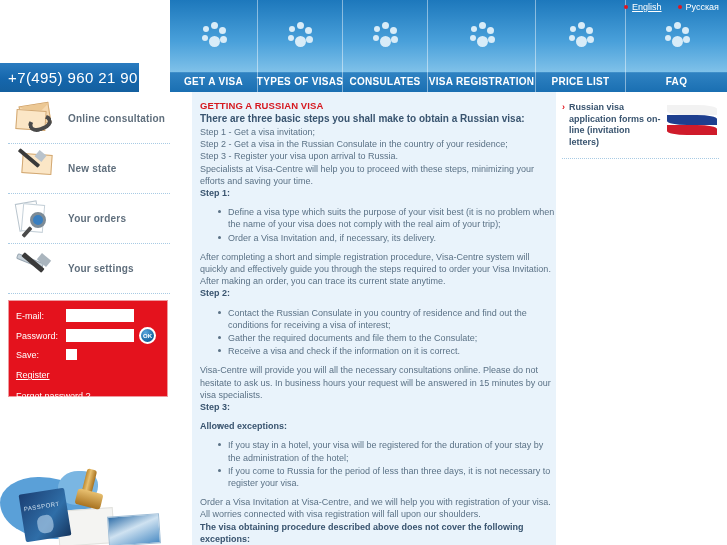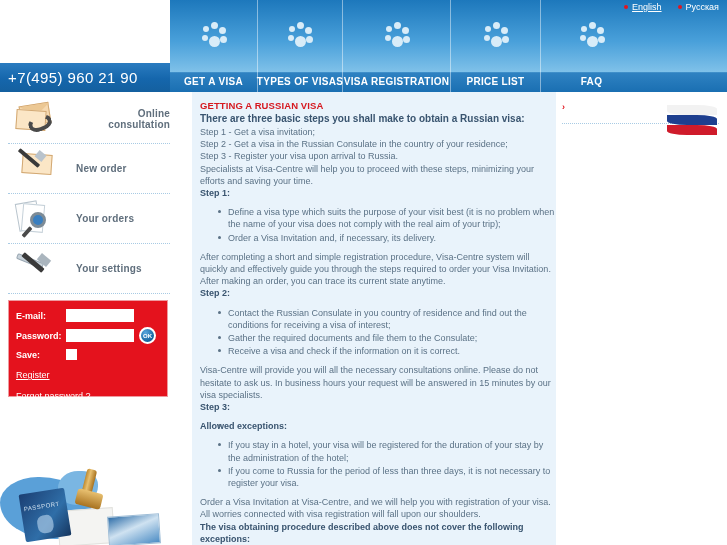--- a/index.html
+++ b/index.html
@@ -76,21 +76,21 @@
   .logo-words div {
     color: #e1161f;
     font-family: "Liberation Serif", serif;
     font-size: 25px;
     font-weight: normal;
     letter-spacing: 0.5px;
   }
 
   #phone-bar {
     position: absolute; left: 0; top: 63px;
-    width: 170px; height: 29px;
+    width: 139px; height: 29px;
     background: #1767ab;
     background: linear-gradient(180deg,#2a7cc0 0%, #1566ac 55%, #14609f 100%);
     color: #ffffff;
     font-size: 15px;
     display: flex; align-items: center;
     padding-left: 8px;
     letter-spacing: .4px;
     white-space: nowrap;
   }
 
@@ -189,21 +189,21 @@
   .sb-icon {
     width: 46px; height: 42px;
     flex: 0 0 auto;
     position: relative;
     margin-left: 6px;
   }
   .sb-label {
     color: #5f6e7c;
     font-size: 10px;
     font-weight: bold;
-    margin-left: 16px;
+    margin-left: 8px;
     letter-spacing: .2px;
     text-align: right;
   }
 
   
   .ic-env { position:absolute; left:6px; top:6px; width:30px; height:21px;
      background:#f6d9b0; border:1px solid #d2a873; transform: rotate(-9deg); }
   .ic-env:after{ content:''; position:absolute; left:0; top:0; width:0;height:0;
      border-left:15px solid transparent;border-right:15px solid transparent;border-top:11px solid #ecc894;}
   .ic-env2 { position:absolute; left:2px; top:12px; width:30px; height:20px;
@@ -233,21 +233,21 @@
   
   #login-box {
     position: absolute; left: 8px; top: 208px;
     width: 160px; height: 97px;
     background: #e4121d;
     border: 1px solid #ee9aa0;
     padding: 8px 7px 5px 7px;
   }
   .lf-row { display: flex; align-items: center; margin-bottom: 5px; }
   .lf-label {
-    color:#ffffff; font-size:9px; font-weight:bold;
+    color:#ffffff; font-size:9px; font-weight:normal;
     width: 50px; flex: 0 0 auto;
   }
   .lf-input {
     width: 68px; height: 13px;
     background:#ffffff; border:1px solid #ffffff;
     font-size: 9px;
     padding: 0 2px;
     outline: none;
   }
   .lf-ok {
@@ -441,20 +441,31 @@
             <i class="d1"></i>
               <i class="d2"></i>
               <i class="d3"></i>
               <i class="d4"></i>
               <i class="d5"></i>
               <i class="b"></i>
           </div>
           <div class="nav-label">TYPES OF VISAS</div>
         </div>
 
+        <div class="nav-col" style="width:85px">
+          <div class="nav-icon">
+            <i class="d1"></i>
+              <i class="d2"></i>
+              <i class="d3"></i>
+              <i class="d4"></i>
+              <i class="d5"></i>
+              <i class="b"></i>
+          </div>
+          <div class="nav-label">CONSULATES</div>
+        </div>
 
         <div class="nav-col" style="width:108px">
           <div class="nav-icon">
             <i class="d1"></i>
               <i class="d2"></i>
               <i class="d3"></i>
               <i class="d4"></i>
               <i class="d5"></i>
               <i class="b"></i>
           </div>
@@ -501,21 +512,21 @@
         </div>
         <div class="sb-label">Online consultation</div>
       </div>
 
       <div class="sb-item">
         <div class="sb-icon">
           <span class="ic-env2" style="left:8px;top:6px;"></span>
             <span class="ic-pen"></span>
             <span class="ic-pen2"></span>
         </div>
-        <div class="sb-label">New order</div>
+        <div class="sb-label">New state</div>
       </div>
 
       <div class="sb-item">
         <div class="sb-icon">
           <span class="ic-doc"></span>
             <span class="ic-doc2"></span>
           <span class="ic-maghandle"></span>
             <span class="ic-mag"></span>
         </div>
         <div class="sb-label">Your orders</div>
@@ -593,20 +604,21 @@
         <li><span class="bullet"></span><span>If you come to Russia for the period of less than three days, it is not necessary to register your visa.</span></li>
       </ul>
       <p class="para">Order a Visa Invitation at Visa-Centre, and we will help you with registration of your visa. All worries connected with visa registration will fall upon our shoulders.</p>
       <p class="step">The visa obtaining procedure described above does not cover the following exceptions:</p>
 
     </div>
 
     <div id="right-sb">
       <div class="rs-item">
         <span class="rs-arrow">›</span>
+        <span class="rs-text">Russian visa application forms on-line (invitation letters)</span>
         <span class="rs-flag">
           <span class="s s1"></span>
             <span class="s s2"></span>
             <span class="s s3"></span>
         </span>
       </div>
     </div>
 
   </div>
 </div>

